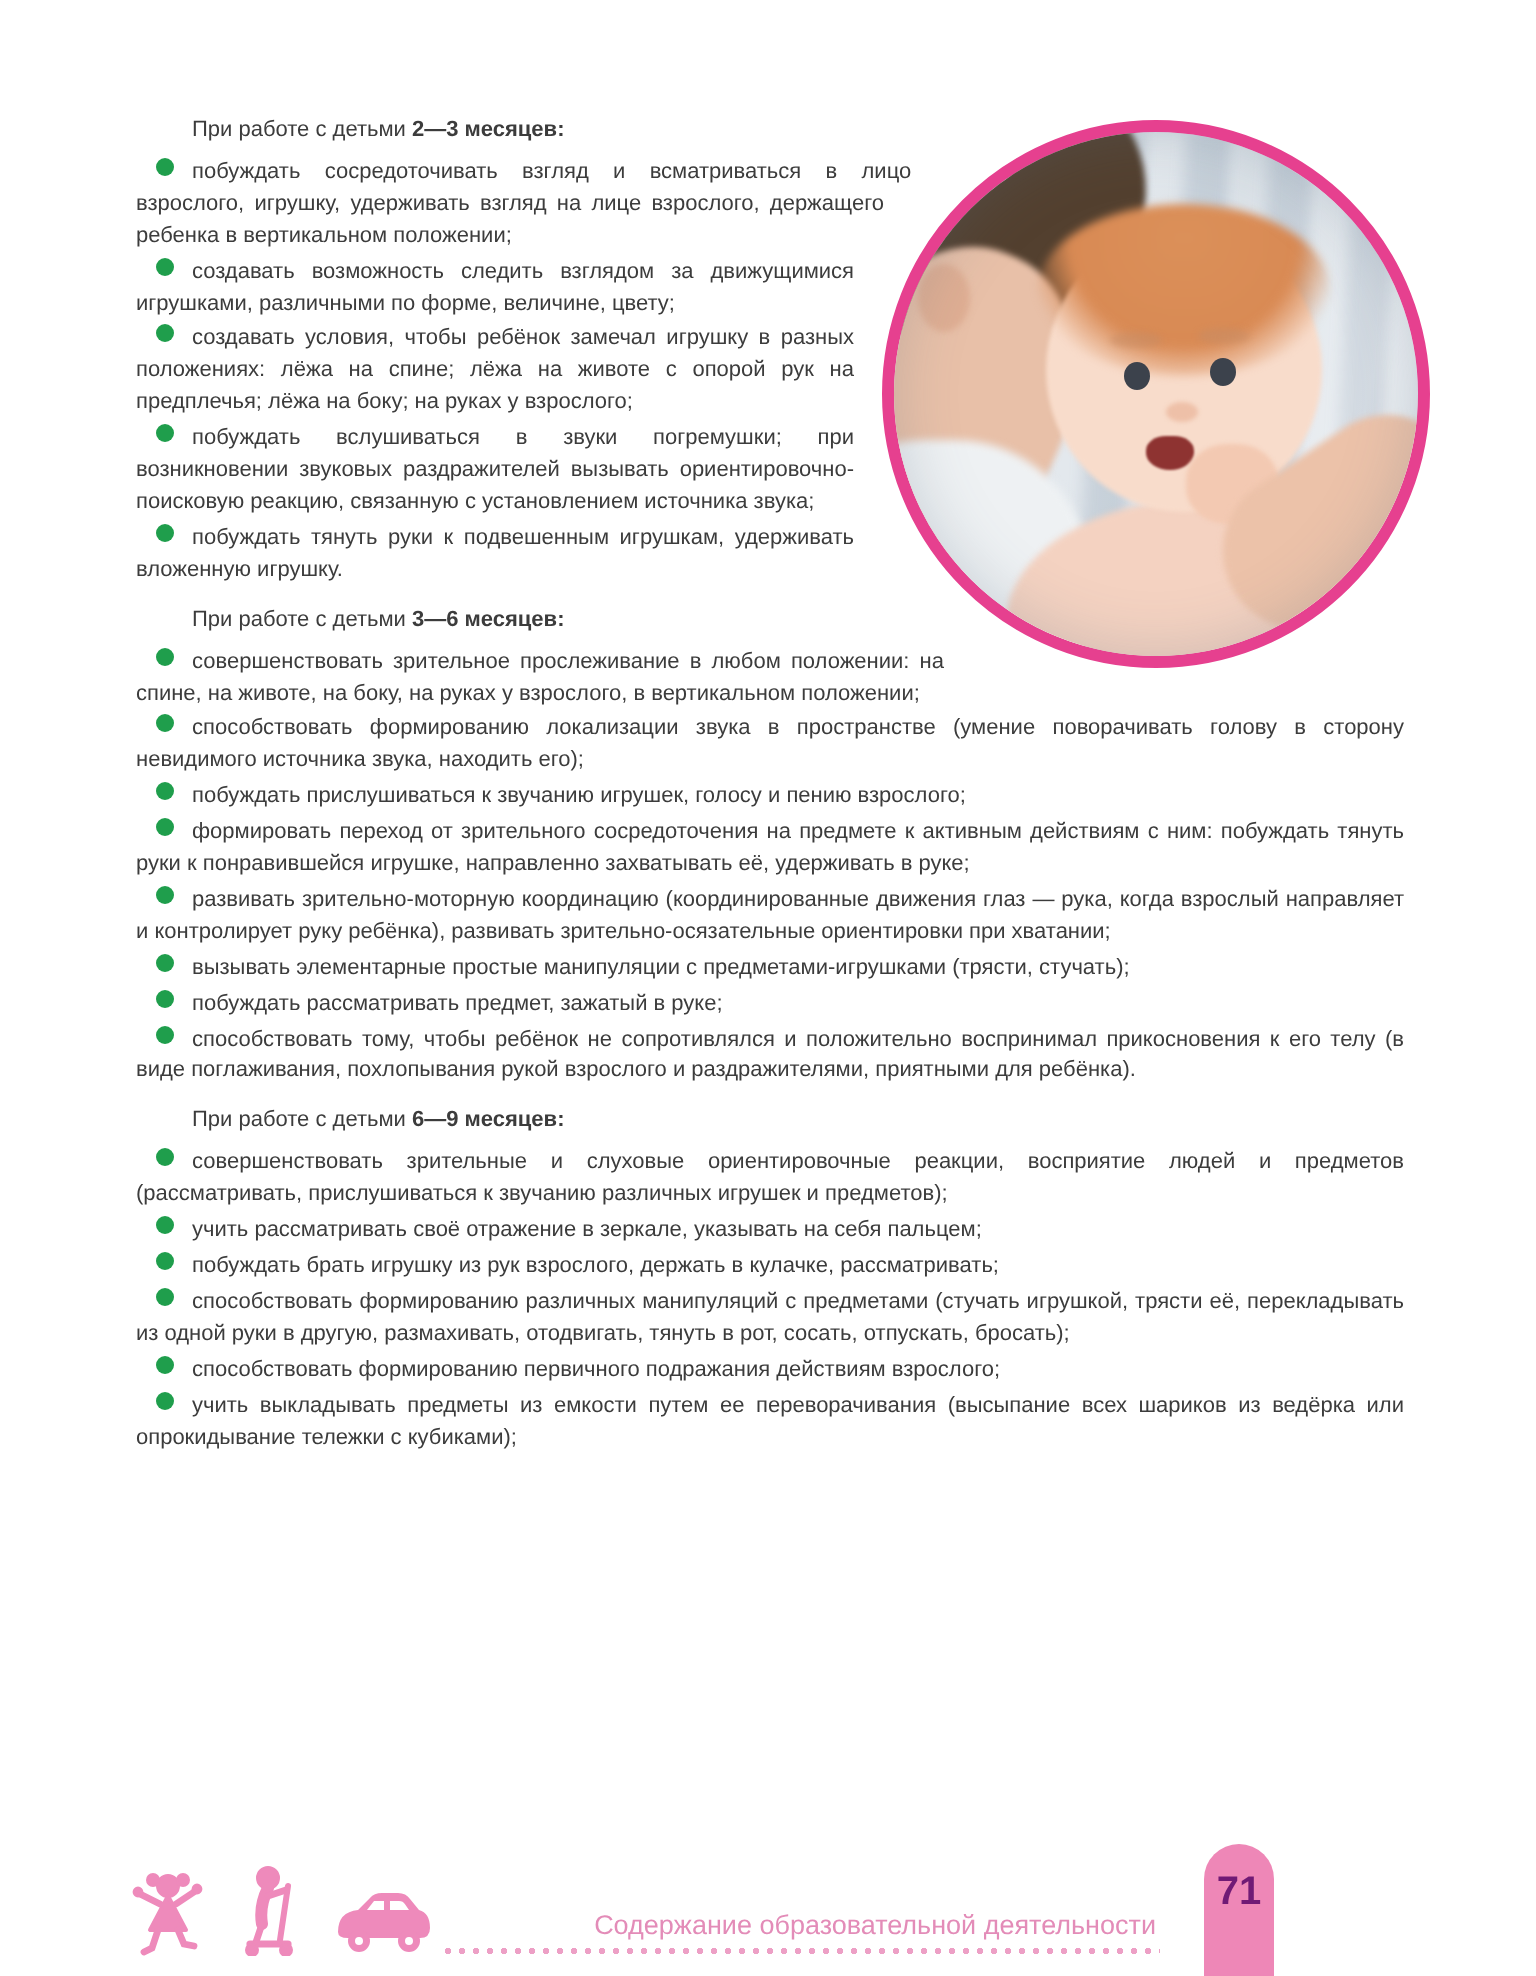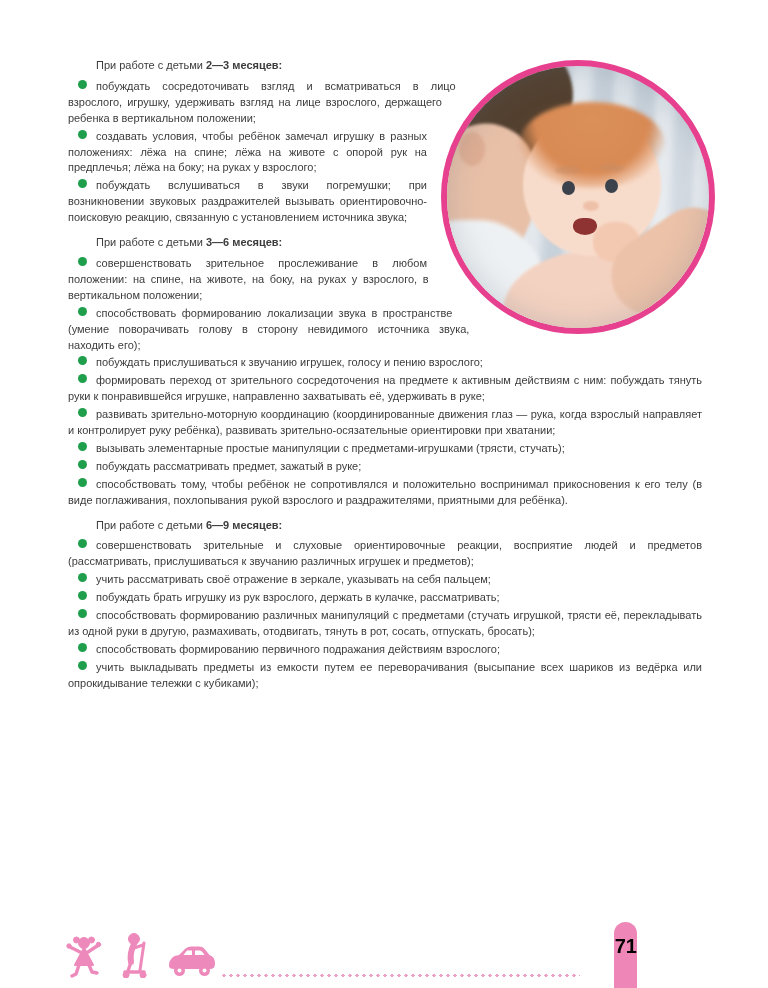--- a/index.html
+++ b/index.html
@@ -73,23 +73,23 @@
   .caption{
     text-align:right;color:#e38cb8;font-size:13.5px;line-height:15px;
     padding:0 2px 3px 0;white-space:nowrap;
   }
   .dots{
     height:5px;
     background-image:radial-gradient(circle at 2px 2.5px,#eda0c6 1.5px,rgba(0,0,0,0) 1.7px);
     background-size:7px 5px;background-repeat:repeat-x;
   }
   .badge{
-    position:absolute;right:131px;bottom:0;width:23px;height:66px;
+    position:absolute;right:131px;bottom:0;width:35px;height:66px;
     background:#ee87b7;border-radius:26px 26px 0 0;
-    color:#000000;font-weight:bold;font-size:20px;text-align:right;
+    color:#701a75;font-weight:bold;font-size:20px;text-align:center;
     padding-top:13px;box-sizing:border-box;
     font-family:"Liberation Sans","DejaVu Sans",sans-serif;
   }
   .icon-svg{display:block;}
 </style>
 </head>
 <body>
 
 <div class="page">
   <div class="content">
@@ -109,22 +109,24 @@
       <div class="layer baby-eye eye-r"></div>
       <div class="layer baby-nose"></div>
       <div class="layer baby-mouth"></div>
       <div class="layer baby-fist"></div>
       <div class="layer adult-hand"></div>
       <div class="layer photo-shade"></div>
     </div>
 
     <p class="heading"><span>При работе с детьми </span><b>2—3 месяцев:</b></p>
     <p class="item"><span class="dot"></span><span>побуждать сосредоточивать взгляд и всматриваться в лицо взрослого, игрушку, удерживать взгляд на лице взрослого, держащего ребенка в вертикальном положении;</span></p>
+    <p class="item"><span class="dot"></span><span>создавать возможность следить взглядом за движущимися игрушками, различными по форме, величине, цвету;</span></p>
     <p class="item"><span class="dot"></span><span>создавать условия, чтобы ребёнок замечал игрушку в разных положениях: лёжа на спине; лёжа на животе с опорой рук на предплечья; лёжа на боку; на руках у взрослого;</span></p>
     <p class="item"><span class="dot"></span><span>побуждать вслушиваться в звуки погремушки; при возникновении звуковых раздражителей вызывать ориентировочно-поисковую реакцию, связанную с установлением источника звука;</span></p>
+    <p class="item"><span class="dot"></span><span>побуждать тянуть руки к подвешенным игрушкам, удерживать вложенную игрушку.</span></p>
 
     <p class="heading"><span>При работе с детьми </span><b>3—6 месяцев:</b></p>
     <p class="item"><span class="dot"></span><span>совершенствовать зрительное прослеживание в любом положении: на спине, на животе, на боку, на руках у взрослого, в вертикальном положении;</span></p>
     <p class="item"><span class="dot"></span><span>способствовать формированию локализации звука в пространстве (умение поворачивать голову в сторону невидимого источника звука, находить его);</span></p>
     <p class="item"><span class="dot"></span><span>побуждать прислушиваться к звучанию игрушек, голосу и пению взрослого;</span></p>
     <p class="item"><span class="dot"></span><span>формировать переход от зрительного сосредоточения на предмете к активным действиям с ним: побуждать тянуть руки к понравившейся игрушке, направленно захватывать её, удерживать в руке;</span></p>
     <p class="item"><span class="dot"></span><span>развивать зрительно-моторную координацию (координированные движения глаз — рука, когда взрослый направляет и контролирует руку ребёнка), развивать зрительно-осязательные ориентировки при хватании;</span></p>
     <p class="item"><span class="dot"></span><span>вызывать элементарные простые манипуляции с предметами-игрушками (трясти, стучать);</span></p>
     <p class="item"><span class="dot"></span><span>побуждать рассматривать предмет, зажатый в руке;</span></p>
     <p class="item"><span class="dot"></span><span>способствовать тому, чтобы ребёнок не сопротивлялся и положительно воспринимал прикосновения к его телу (в виде поглаживания, похлопывания рукой взрослого и раздражителями, приятными для ребёнка).</span></p>
@@ -175,20 +177,21 @@
           <path fill="#ffffff" d="M21 6.5 L26 6.5 L26 11 L17.5 11 Z"></path>
           <path fill="#ffffff" d="M29 6.5 L33.5 6.5 Q35.5 6.5 36.6 8.2 L38.5 11 L29 11 Z"></path>
           <circle cx="13.5" cy="26.5" r="5.5" fill="#ee8abb"></circle>
           <circle cx="13.5" cy="26.5" r="2" fill="#ffffff"></circle>
           <circle cx="38.5" cy="26.5" r="5.5" fill="#ee8abb"></circle>
           <circle cx="38.5" cy="26.5" r="2" fill="#ffffff"></circle>
         </g>
       </svg>
     </div>
     <div class="leader">
+      <div class="caption">Содержание образовательной деятельности</div>
       <div class="dots"></div>
     </div>
   </div>
 
   <div class="badge">
     <span>71</span>
   </div>
 </div>
 
 </body></html>

